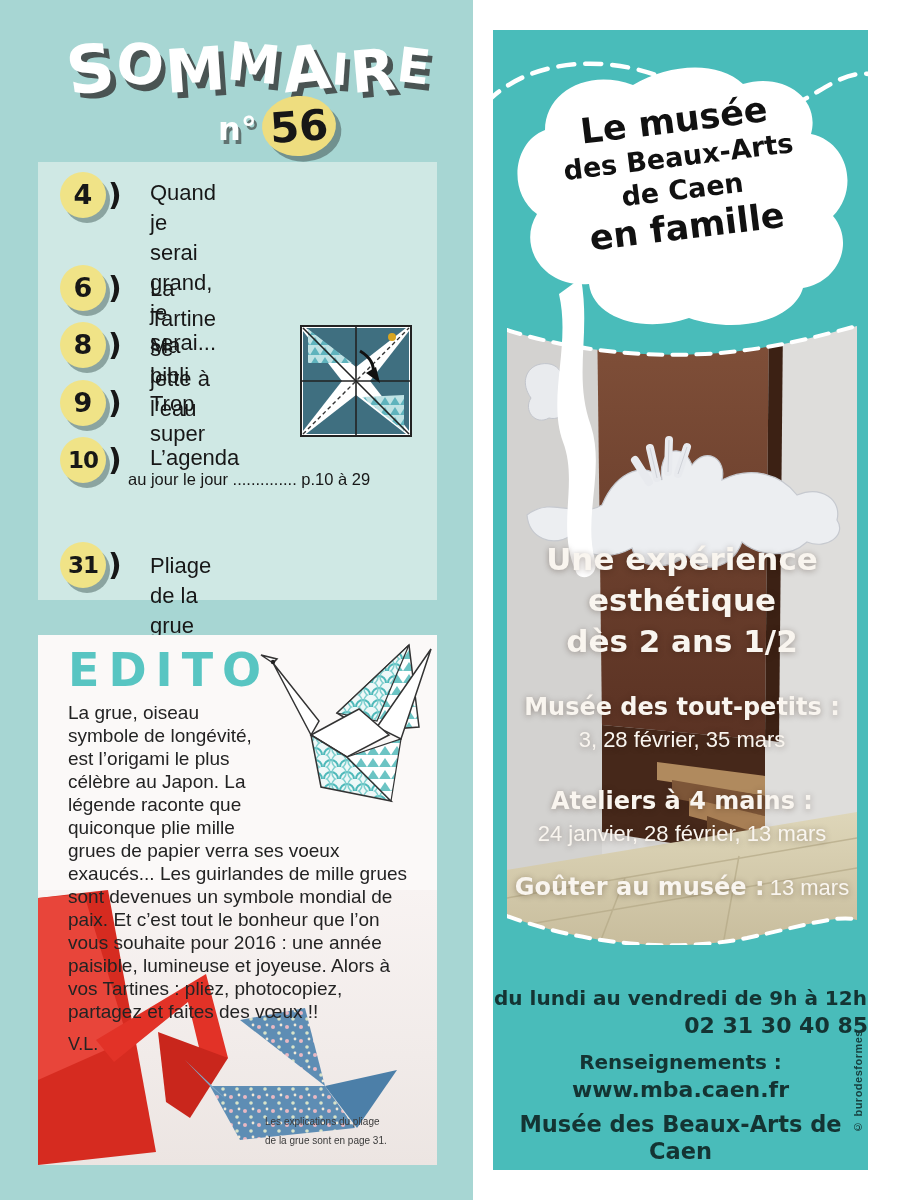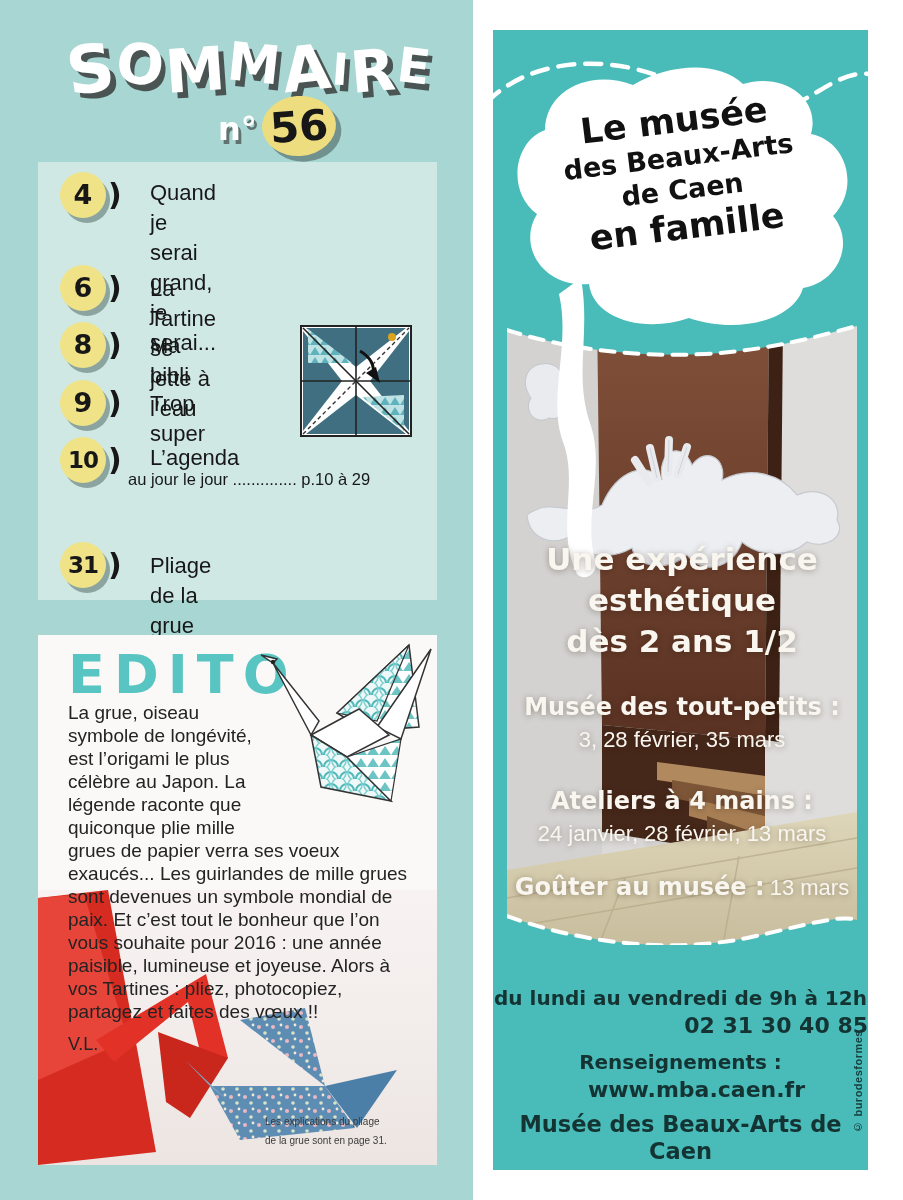--- a/index.html
+++ b/index.html
@@ -42,21 +42,21 @@
            font-size:30px;color:#171717;margin-left:2px;vertical-align:top;line-height:46px;}
   .toc-label{position:absolute;left:90px;top:6px;font-size:22px;line-height:30px;color:#171717;}
   .toc-label.mid{top:9px;}
   .toc-sub{position:absolute;left:90px;font-size:16.5px;color:#171717;white-space:nowrap;text-align:center;}
 
   .cocotte{position:absolute;left:262px;top:163px;}
 
   
   .edito-panel{position:absolute;left:38px;top:635px;width:399px;height:530px;background:#fbf9f8;}
   .edito-title{position:absolute;left:30px;top:8px;font-family:"DejaVu Sans",sans-serif;
-               font-weight:800;font-size:54px;letter-spacing:9px;color:#58c5c2;}
+               font-weight:800;font-size:46px;letter-spacing:9px;color:#58c5c2;}
   .edito-crane{position:absolute;right:2px;top:0;}
   .edito-body{position:absolute;left:30px;top:66px;width:348px;font-size:19px;line-height:23px;
               color:#232323;z-index:3;}
   .crane-spacer{float:right;width:152px;height:116px;}
   .edito-sig{margin-top:10px;font-size:18px;}
   .edito-photo{position:absolute;left:0;top:255px;width:399px;height:275px;overflow:hidden;
                background:linear-gradient(180deg,#f8f3f2 0%,#f1ebe9 60%,#ece5e2 100%);}
   .edito-caption{position:absolute;left:227px;top:222px;width:168px;font-size:10px;line-height:19px;
                  color:#3a3a3a;text-align:justify;z-index:4;}
 
@@ -76,21 +76,21 @@
   .photo-text{position:absolute;left:14px;width:350px;text-align:center;color:#f9f5ef;z-index:2;
               font-family:"DejaVu Sans",sans-serif;text-shadow:0 1px 6px rgba(40,20,10,.35);}
   .headline{font-weight:bold;font-size:31px;line-height:39px;}
   .ev-title{font-weight:bold;font-size:24px;line-height:30px;}
   .ev-dates{font-weight:normal;font-size:22px;line-height:28px;font-family:"Liberation Sans",sans-serif;}
 
   .contact{position:absolute;left:0;width:375px;text-align:center;color:#143433;z-index:2;
            font-family:"DejaVu Sans",sans-serif;font-weight:bold;}
   .c-l{line-height:27px;font-size:20px;}
   .c-phone{font-size:22px;text-align:right;}
-  .c-web{font-size:22px;margin-left:16px;}
+  .c-web{font-size:22px;}
   .c-museum{font-size:22.5px;}
   .credit{position:absolute;right:4px;top:1000px;writing-mode:vertical-rl;transform:rotate(180deg);
           font-size:11px;font-weight:bold;color:#17403f;letter-spacing:.5px;z-index:3;}
 </style>
 </head>
 <body>
 
 <div class="page">
 
   <div class="left-col">

